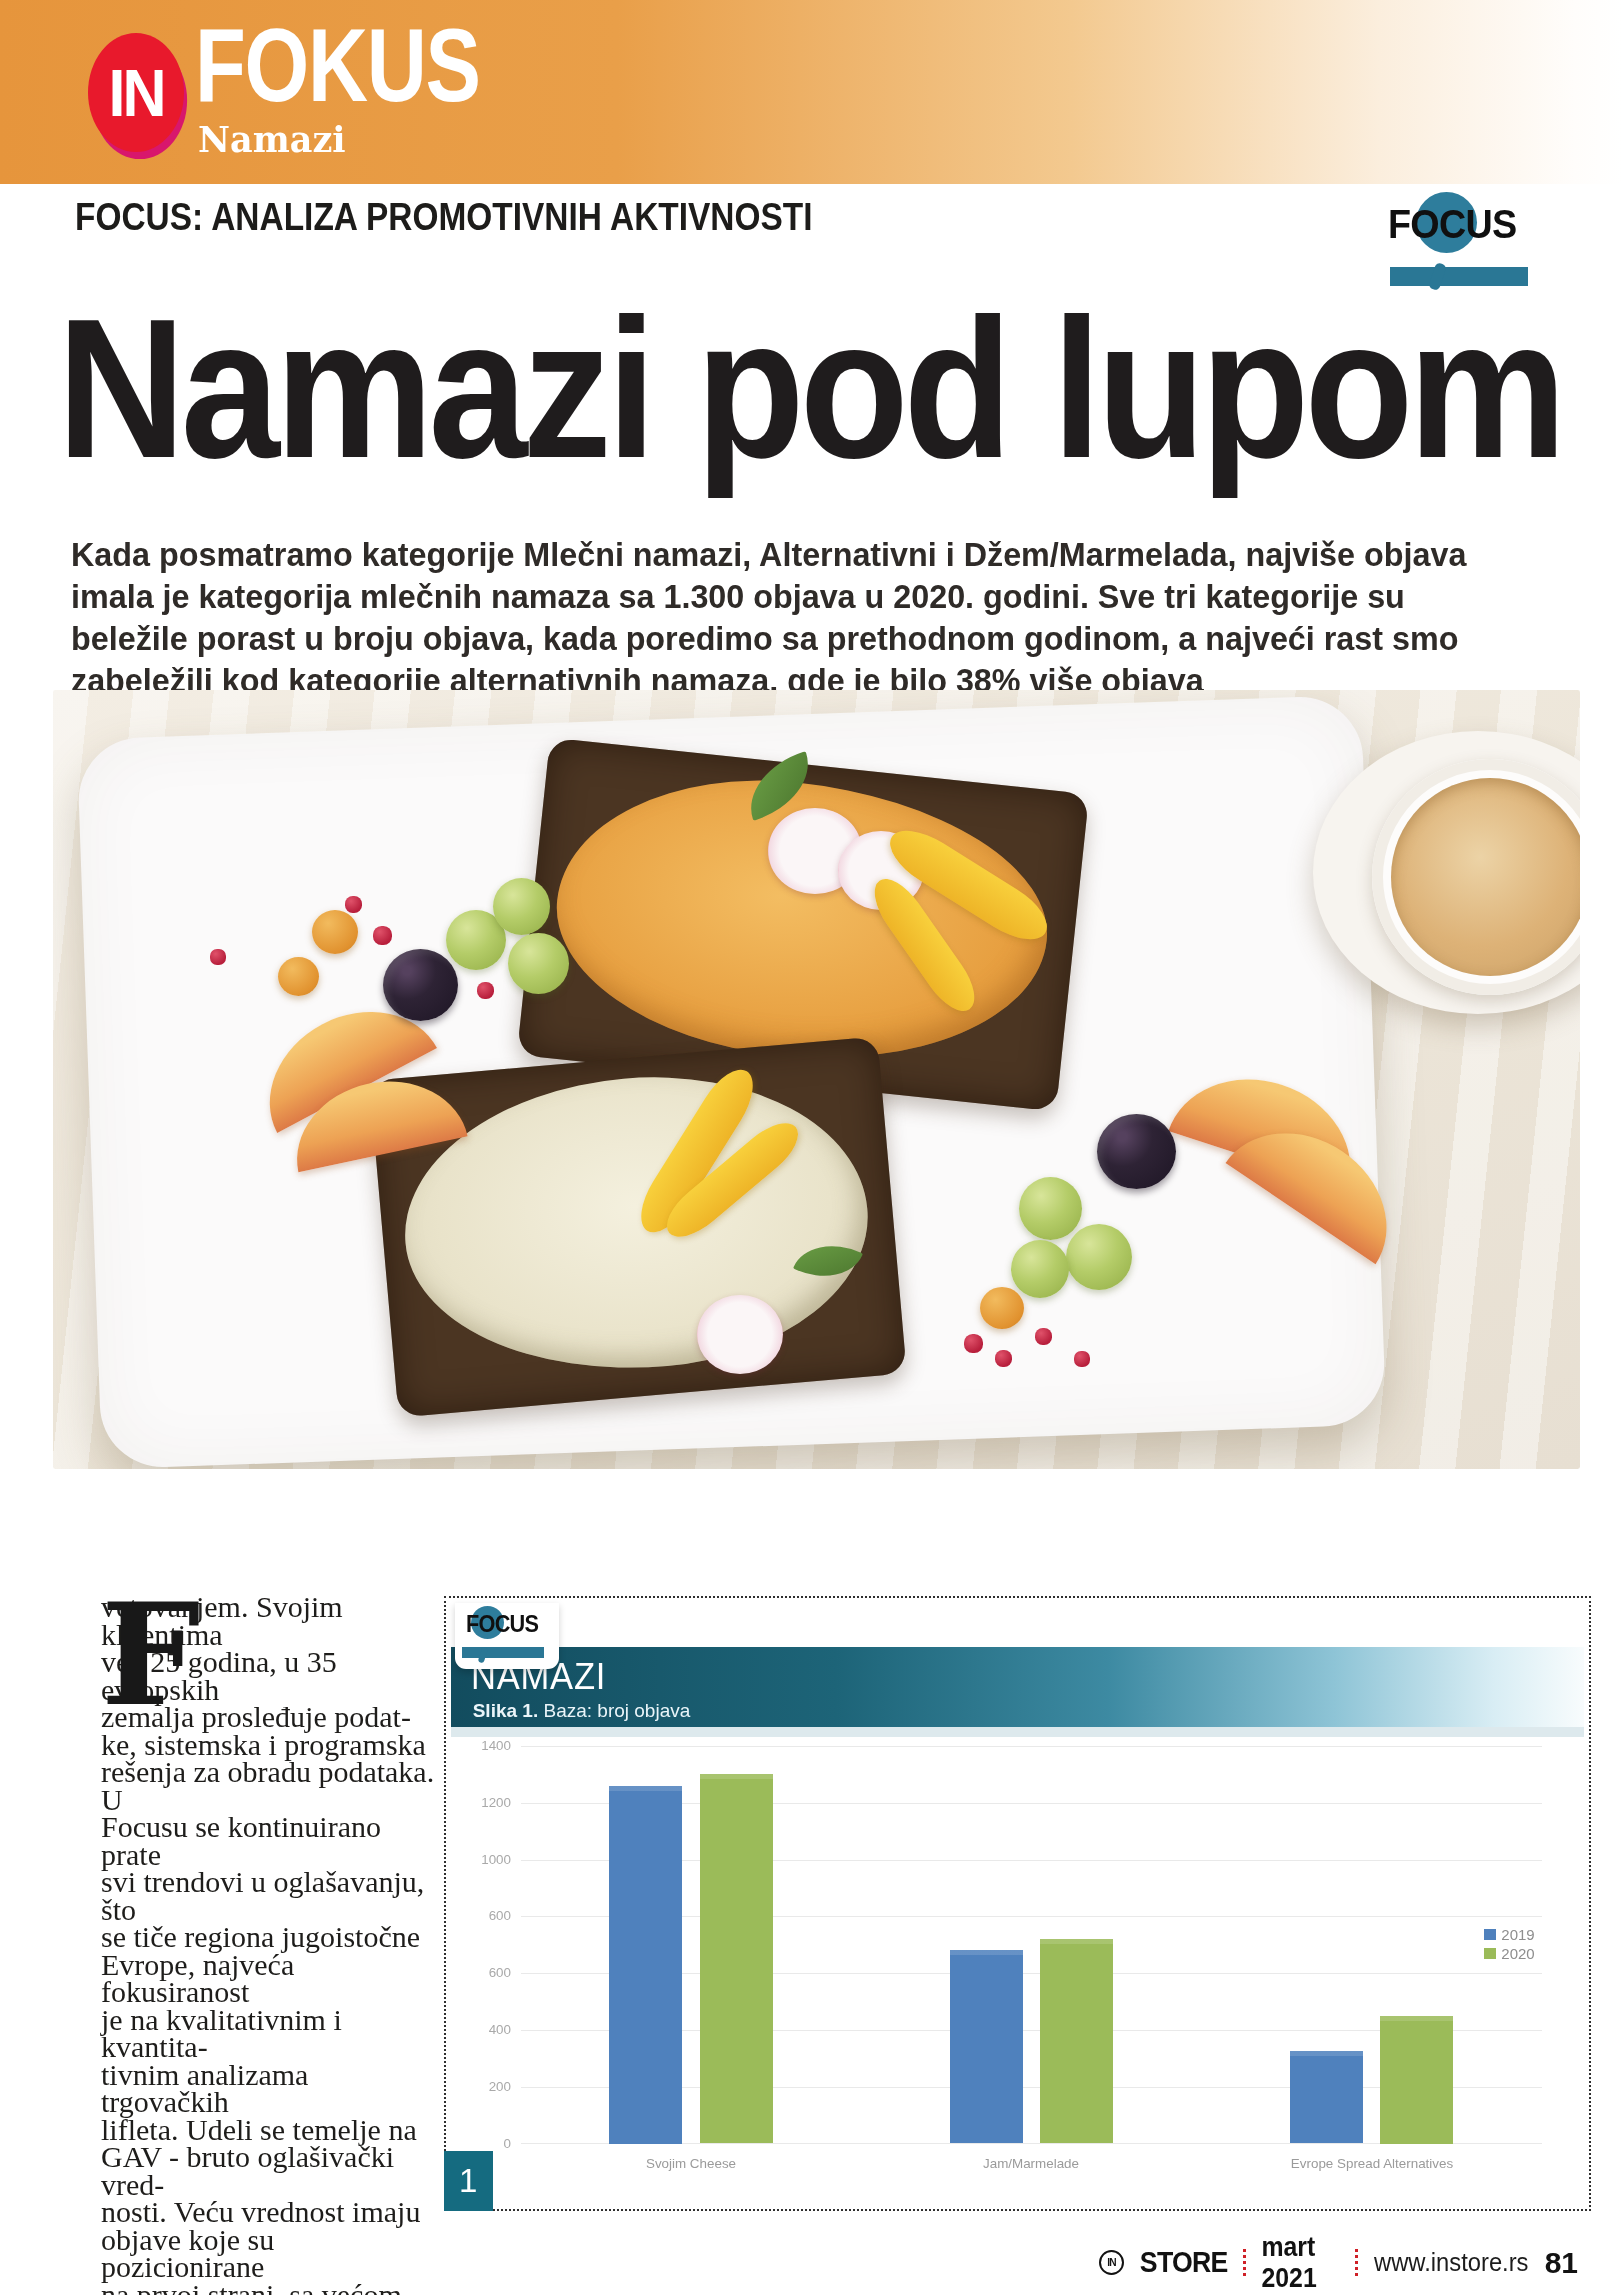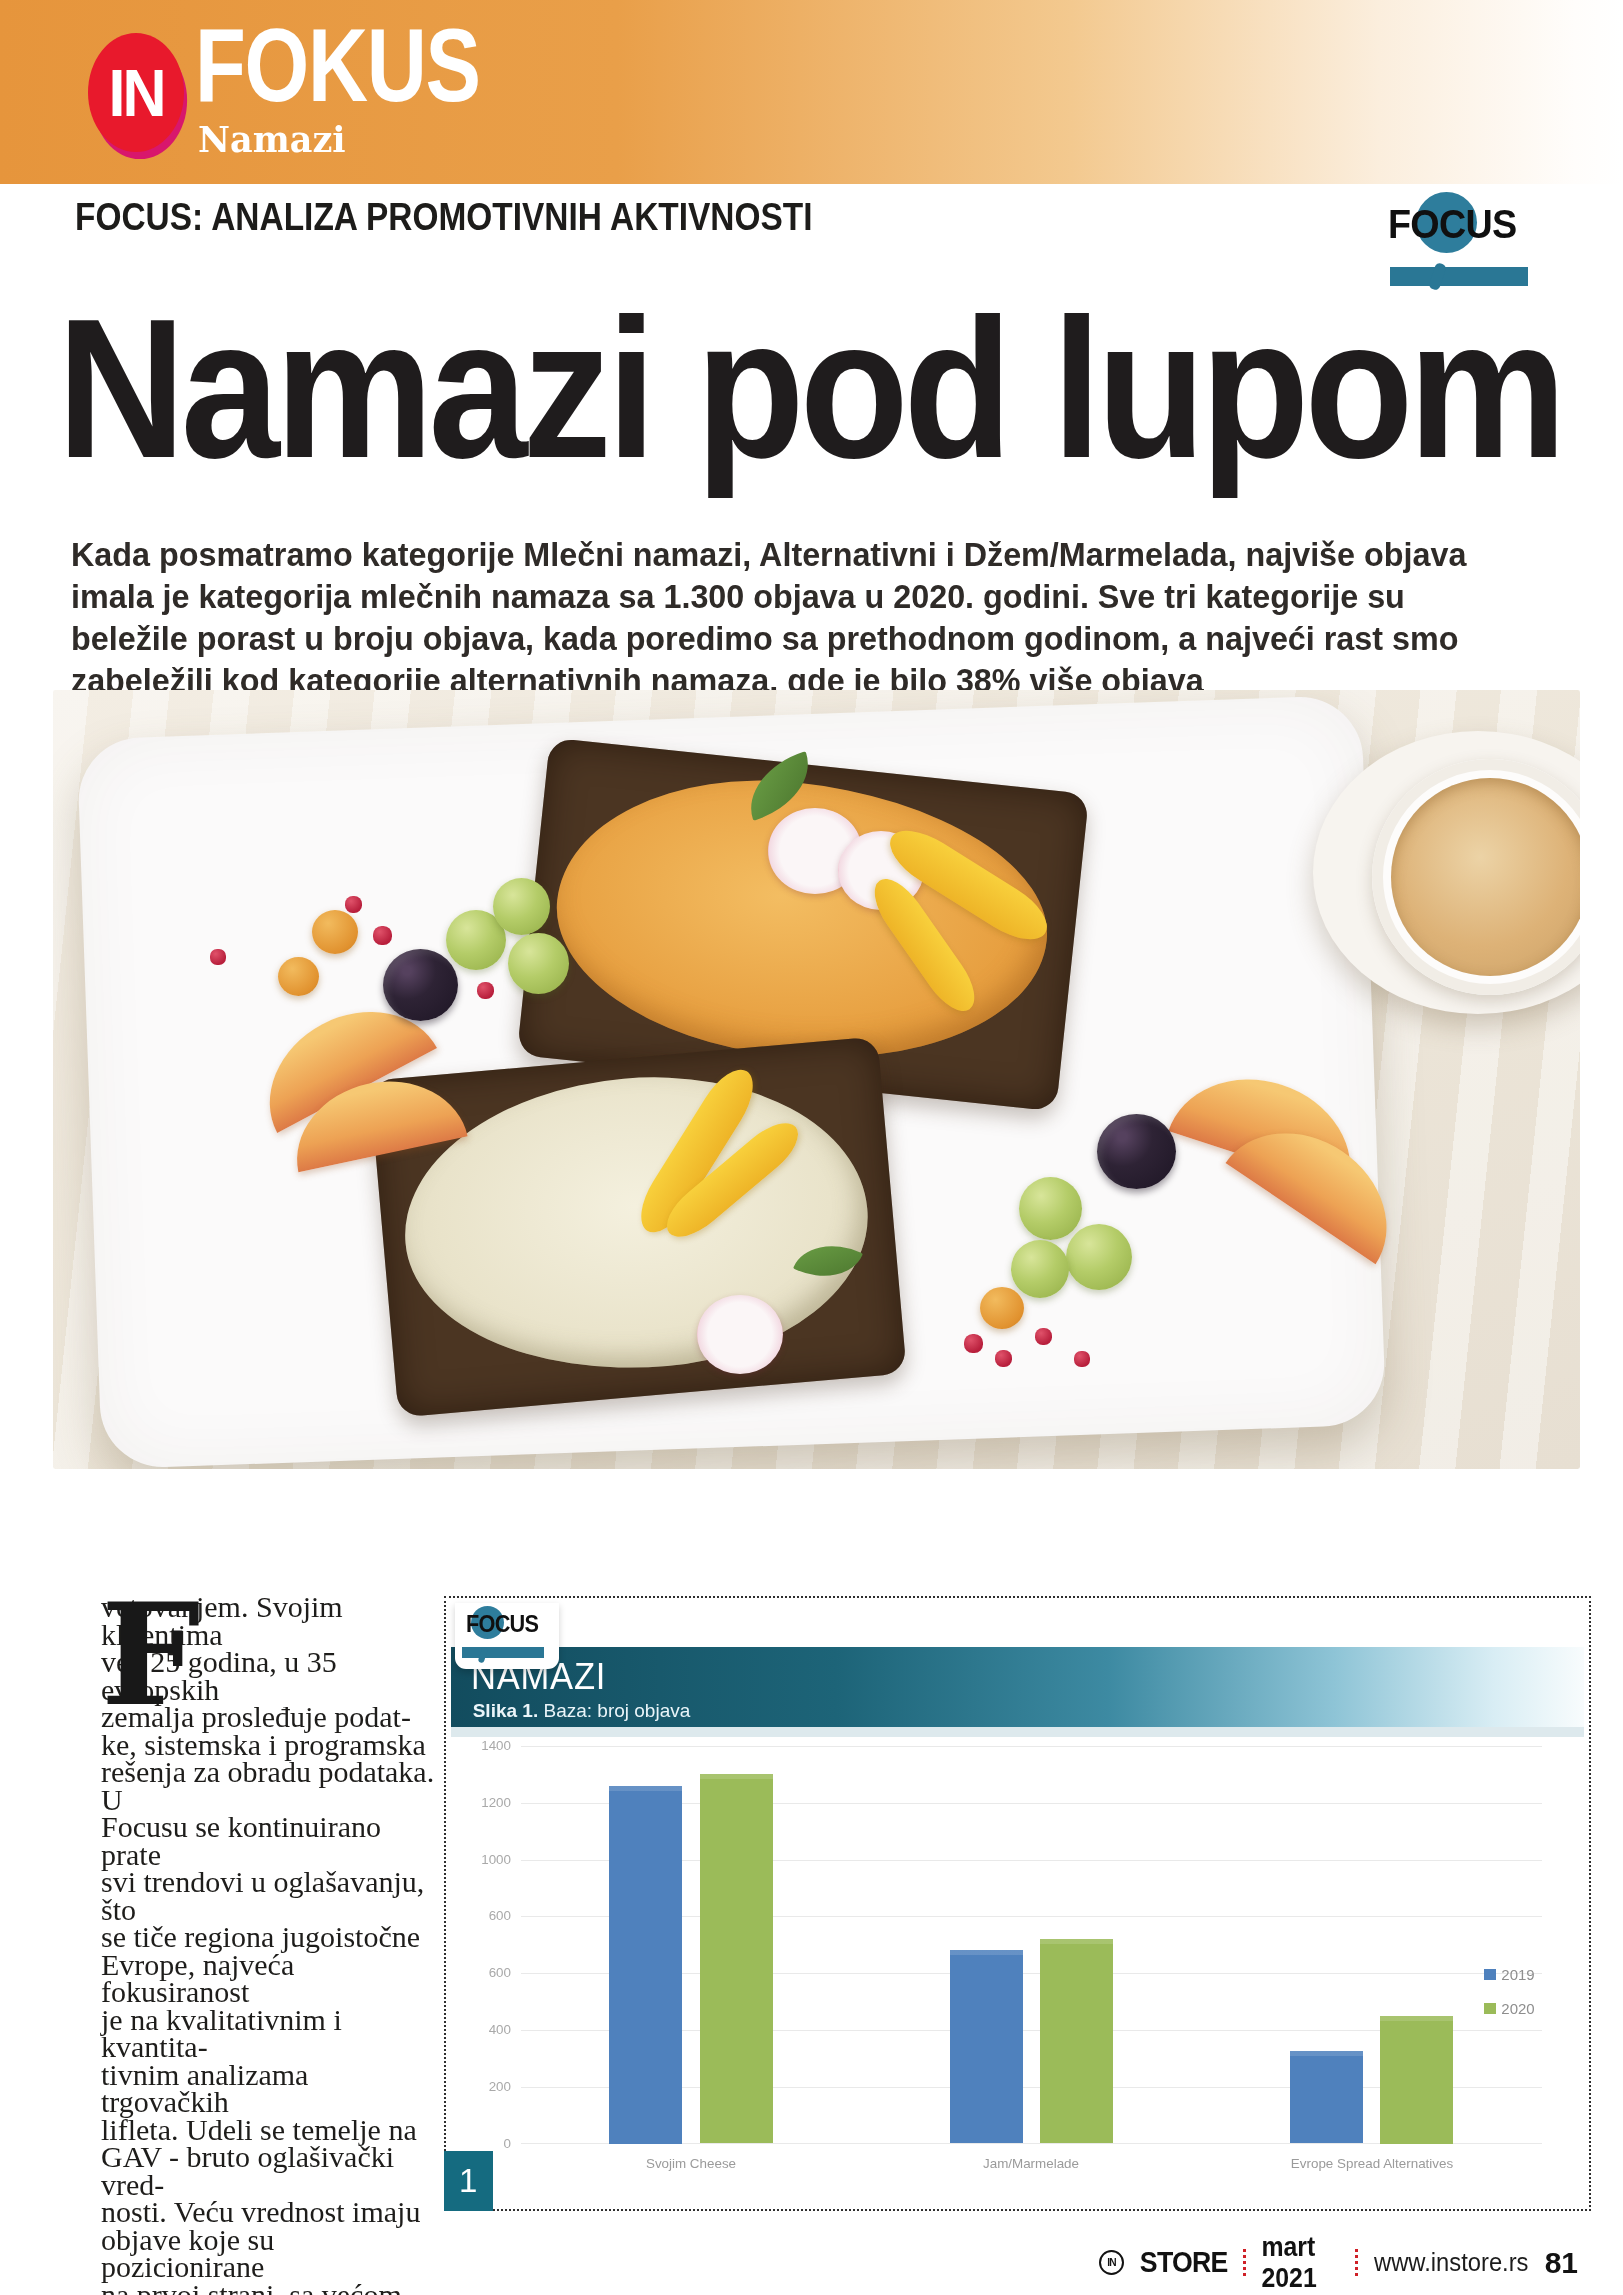--- a/index.html
+++ b/index.html
@@ -109,21 +109,21 @@
     font-weight:400; letter-spacing:0.8px; transform:scaleX(.96); transform-origin:left; }
   .panel-subtitle { position:absolute; left:22px; top:53px; color:#eaf5f9; font-size:19px; }
   .panel-subtitle b { font-weight:700; }
   .panel-strip { position:absolute; left:4.7px; right:4.7px; top:129px; height:10.2px; background:#dde9ed; }
   .chart-plot { position:absolute; left:75px; top:148px; width:1021px; height:397px; }
   .gridline { position:absolute; left:0; right:0; height:0.8px; background:#e9e9e9; }
   .tick { position:absolute; left:-57px; width:47px; text-align:right; font-size:13.4px;
     color:#a9a9a9; }
   .bar { position:absolute; }
   .cat-label { position:absolute; text-align:center; font-size:13.4px; color:#9b9b9b; }
-  .legend { position:absolute; left:1038px; top:328px; display:flex; flex-direction:column; gap:17px;margin-top:40px; }
+  .legend { position:absolute; left:1038px; top:328px; display:flex; flex-direction:column; gap:2px; }
   .legend-item { display:flex; align-items:center; gap:5.5px; }
   .legend-swatch { width:11.8px; height:11.8px; display:inline-block; }
   .legend-label { font-size:15px; color:#8e8e8e; }
   .figno { position:absolute; left:-2.4px; bottom:-2.4px; width:49px; height:60px; background:#156b80;
     color:#ffffff; font-size:33px; display:flex; align-items:center; justify-content:center; }
 
   
   .footer { left:1099px; top:2243px; width:479px; height:39px; display:flex;
     align-items:center; gap:11.8px; color:#121212; }
   .f-in { width:25px; height:25px; border:2.4px solid #121212; border-radius:50%;

